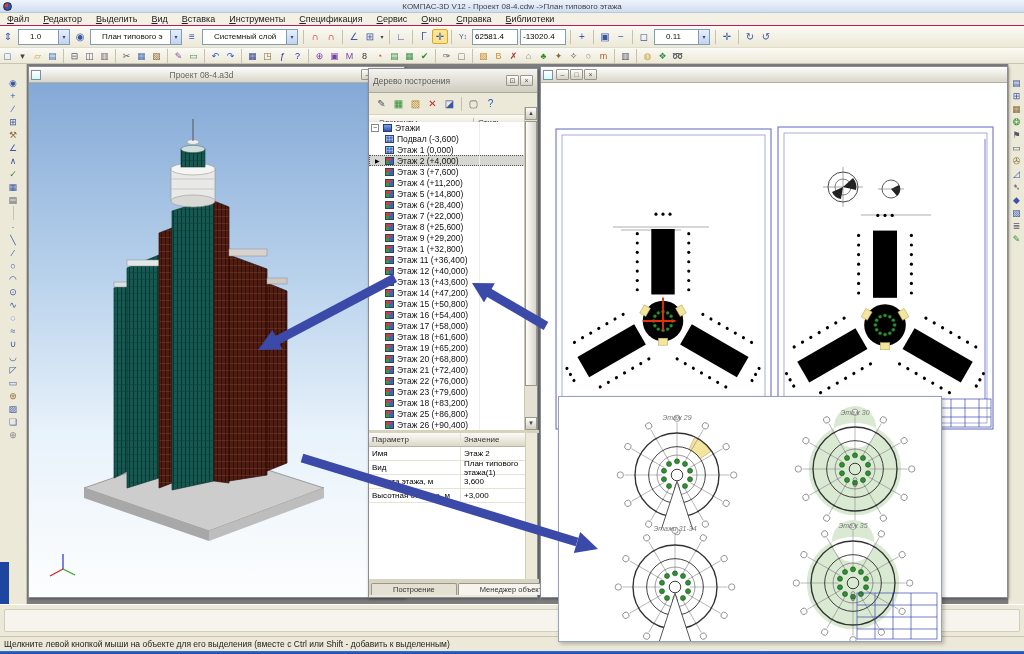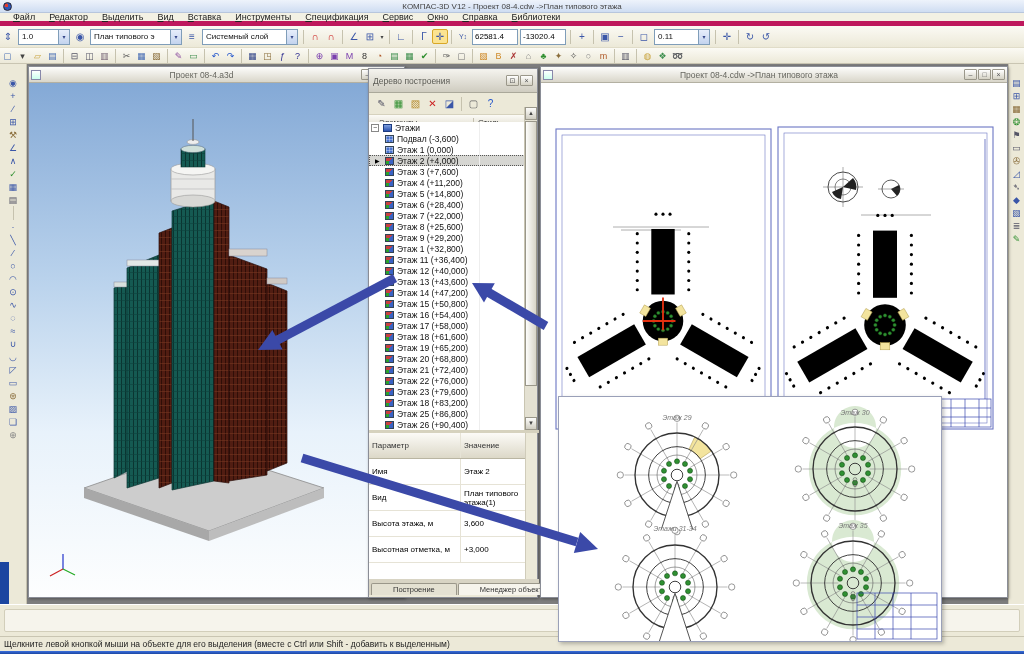--- a/index.html
+++ b/index.html
@@ -5,33 +5,33 @@
   *{margin:0;padding:0;box-sizing:border-box;font-family:"Liberation Sans",sans-serif}
   html,body{width:1024px;height:654px;overflow:hidden;background:#ece9d8;position:relative}
   
   .titlebar{position:absolute;left:0;top:0;width:1024px;height:13px;
     background:linear-gradient(#eef3fb,#cfddf2);border-bottom:1px solid #b8c6dd;
     display:flex;align-items:center;font-size:8px;color:#444}
   .applogo{width:9px;height:9px;border-radius:50%;margin:0 3px;
     background:radial-gradient(circle at 35% 35%,#e23b2e 0 30%,#2f55b4 31% 100%);border:1px solid #223}
   .apptitle{position:absolute;left:0;right:0;text-align:center;pointer-events:none}
   .menubar{position:absolute;left:0;top:13px;width:1024px;height:13px;background:#f3f1e4;
-    border-bottom:5px solid #be185d;display:flex;align-items:center;padding-left:6px}
+    border-bottom:1px solid #be185d;display:flex;align-items:center;padding-left:0}
   .menu-item{font-size:9px;color:#222;padding:0 7px;line-height:13px}
   .menu-item::first-letter{text-decoration:underline}
   .tb{position:absolute;left:0;width:1024px;background:linear-gradient(#fbfaf4,#ece9d8);display:flex;align-items:center}
   .tb1{top:26px;height:22px;border-bottom:1px solid #e0dcc8}
   .tb2{top:48px;height:16px;border-bottom:1px solid #c9c5b2}
   .tbi{display:inline-flex;align-items:center;justify-content:center;width:16px;height:15px;
     font-size:10px;color:#3a56a8;border-radius:2px;flex:none}
   .tb2 .tbi{width:15px;height:13px;font-size:9px}
   .tbsep{width:1px;height:14px;background:#c6c2ae;margin:0 3px;flex:none}
   .combo{height:16px;background:#fff;border:1px solid #7f9db9;display:flex;align-items:center;
     font-size:8px;color:#111;flex:none;position:relative;margin:0 2px}
-  .combo .cv{flex:1;padding:0 3px;white-space:nowrap;overflow:hidden}
+  .combo .cv{flex:1;padding:0 11px;white-space:nowrap;overflow:hidden}
   .combo .ca{width:11px;height:100%;background:linear-gradient(#e7eefb,#c3d3ee);border-left:1px solid #7f9db9;
     font-size:6px;color:#35478a;display:flex;align-items:center;justify-content:center}
   .coord{width:46px;height:16px;background:#fff;border:1px solid #7f9db9;font-size:8px;padding:0 2px;margin:0 1px}
   .hl{background:#fbe391;border:1px solid #d8a727}
   
   .workspace{position:absolute;left:0;top:64px;width:1024px;height:540px;background:#7e7e7e}
   .sidestrip{position:absolute;top:64px;width:27px;height:540px;background:#ece9d8}
   .sidestrip.l{left:0;border-right:1px solid #c9c5b2}
   .sidestrip.r{left:1008px;width:16px;border-left:1px solid #c9c5b2}
   .vicons{display:flex;flex-direction:column;align-items:center;padding-top:12px}
@@ -72,21 +72,21 @@
   .ticon.slab::after{display:none}
   .ticon.root{margin-left:2px;background:linear-gradient(#7fa0e0,#2c53ae);border:1px solid #1c3b80}
   .ticon.root::after{display:none}
   .trow.sel{background:#d6d6d2;outline:1px dotted #555;outline-offset:-1px}
   .vscroll{position:absolute;right:0;top:38px;width:13px;height:323px;background:#e4e1d2;border-left:1px solid #c9c5b2}
   .sbtn{position:absolute;left:0;width:12px;height:13px;background:linear-gradient(#fdfdfb,#cfccc0);
     border:1px solid #9a978a;font-size:6px;text-align:center;line-height:11px;color:#444}
   .sthumb{position:absolute;left:0;top:14px;width:12px;height:265px;background:linear-gradient(90deg,#fdfdfb,#d8d5c8);border:1px solid #9a978a}
   .splitbar{position:absolute;left:0;top:361px;width:170px;height:3px;background:#d6d2be}
   .params{position:absolute;left:0;top:364px;width:157px;height:148px;background:#fff;border-right:1px solid #d0ccba;font-size:8px}
-  .prow{display:flex;height:26px;align-items:center;border-bottom:1px solid #e6e3d6}
+  .prow{display:flex;height:14px;align-items:center;border-bottom:1px solid #e6e3d6}
   .prow .pc1{width:92px;padding-left:3px;border-right:1px solid #e6e3d6;height:100%;display:flex;align-items:center}
   .prow .pc2{flex:1;padding-left:3px;height:100%;display:flex;align-items:center}
   .prow.hdr{background:linear-gradient(#fcfbf7,#dcd8c8);border-bottom:1px solid #b9b5a2;color:#333}
   .tabsrow{position:absolute;left:0;bottom:2px;width:170px;height:16px;display:flex;align-items:flex-end;background:#d8d4c4;padding-left:2px}
   .ttab{font-size:7.5px;color:#333;background:#e4e1d2;border:1px solid #9a978a;border-bottom:none;
     padding:1px 21px;margin-right:1px;border-radius:2px 2px 0 0;white-space:nowrap}
   .ttab.active{background:#f6f4ec}
   
   #drawwin{left:540px;top:66px;width:468px;height:532px}
   .dview{position:absolute;left:0;top:16px;right:0;bottom:0;background:#fff;overflow:hidden}
@@ -523,21 +523,20 @@
     </div>
   <div class="tabsrow" id="treetabs">
       <span class="ttab">Построение</span>
       <span class="ttab active">Менеджер объекта строительства</span>
     </div>
 </div>
 
 <div class="win" id="drawwin">
   <div class="wtitle">
     <span class="wicon"></span>
-    <span class="wt">Проект 08-4.cdw -&gt;План типового этажа</span>
     <span class="wbtn">–</span>
     <span class="wbtn">□</span>
     <span class="wbtn">×</span>
   </div>
   <div class="dview">
     <svg width="466" height="514" viewBox="0 0 466 514">
       <defs>
         <g id="wing">
           <rect x="-15" y="-118" width="30" height="84" class="pw"></rect>
           <line x1="0" y1="-118" x2="0" y2="-34" class="pt"></line>

